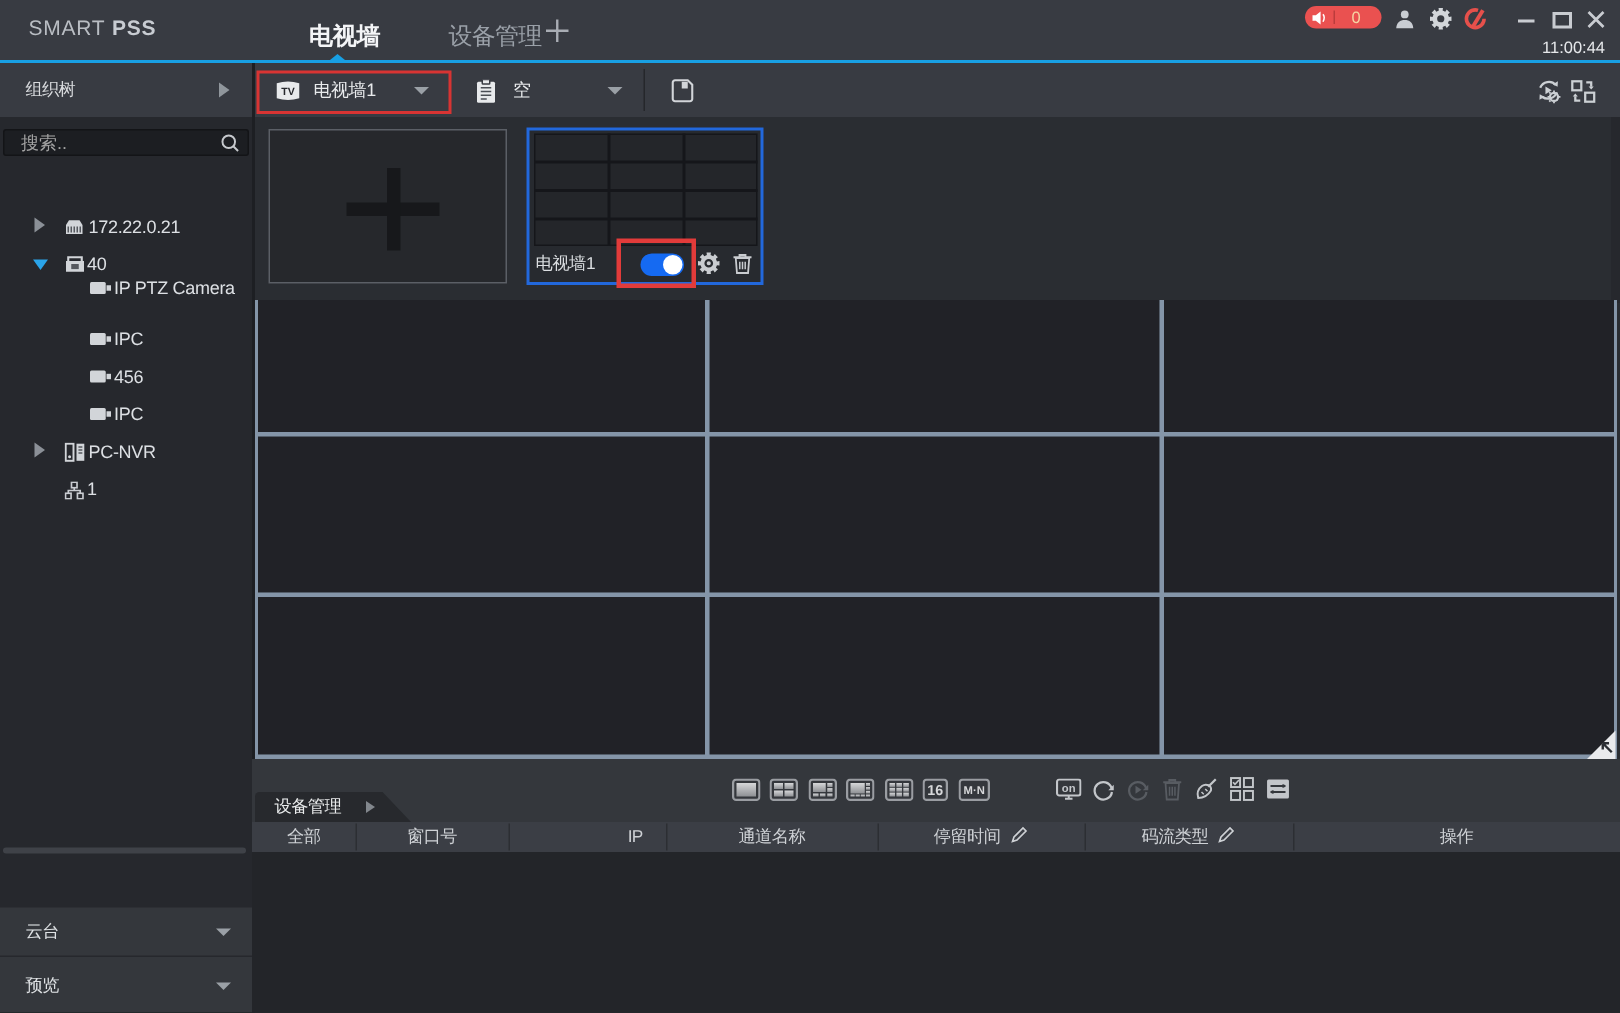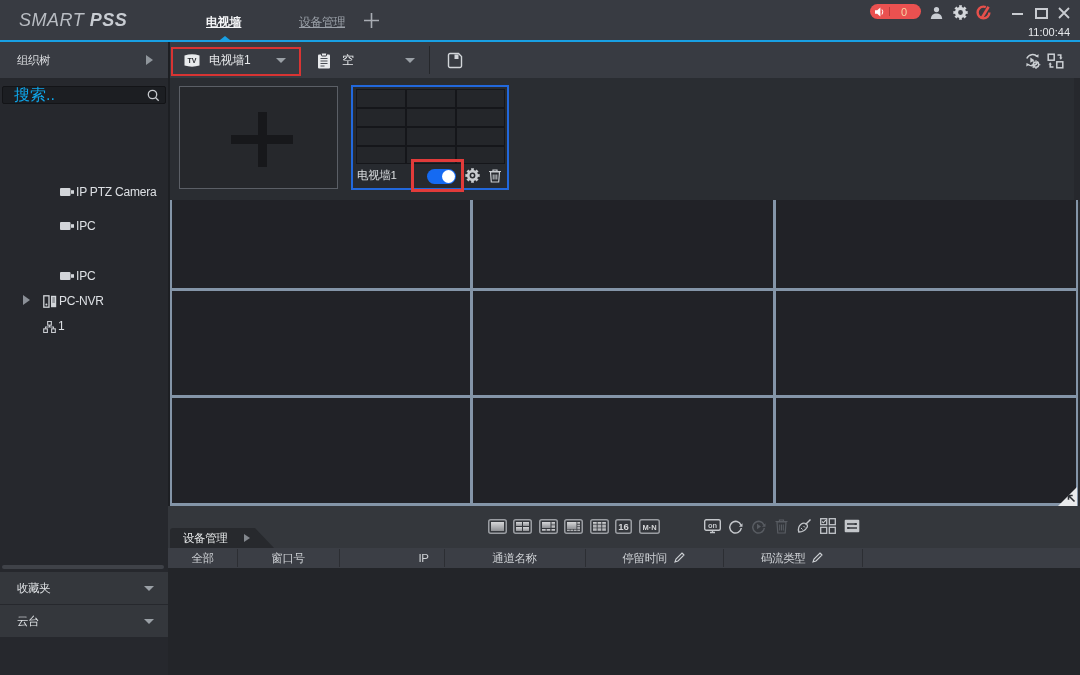--- a/index.html
+++ b/index.html
@@ -4,23 +4,23 @@
 <style>
   html,body{margin:0;padding:0;background:#232529;}
   #app{position:relative;width:1080px;height:675px;overflow:hidden;
        font-family:"Liberation Sans",sans-serif;background:#2a2d32;}
   .abs{position:absolute;}
   
   #titlebar{left:0;top:0;width:1080px;height:40px;background:#383b42;}
   #blueline{left:0;top:40px;width:1080px;height:2px;background:#18a0e4;}
   #notch{left:220px;top:36px;width:0;height:0;border-left:5px solid transparent;
          border-right:5px solid transparent;border-bottom:4px solid #18a0e4;}
-  #logo{left:19px;top:10px;font-size:18px;letter-spacing:.5px;color:#b9bdc3;font-style:italic;}
+  #logo{left:19px;top:10px;font-size:14px;letter-spacing:.5px;color:#b9bdc3;}
   #logo b{color:#c8ccd2;}
-  .tab{top:14px;font-size:12px;text-decoration:underline;}
+  .tab{top:14px;font-size:16px;}
   
   #toolbar{left:0;top:42px;width:1080px;height:36px;background:#383b42;}
   
   #lp{left:0;top:78px;width:168px;height:597px;background:#26282d;}
   #lpsep{left:168px;top:42px;width:2px;height:633px;background:#1d1f23;}
   .treerow{position:absolute;left:0;width:168px;height:25px;color:#dde0e4;
            font-size:12px;line-height:25px;letter-spacing:-0.2px;white-space:nowrap;}
   .tdown{position:absolute;top:9px;width:0;height:0;border-left:5px solid transparent;
          border-right:5px solid transparent;border-top:7px solid #2aa4e9;}
   .tright{position:absolute;top:6px;width:0;height:0;border-top:5px solid transparent;
@@ -136,39 +136,63 @@
       <path d="M10.5 1.9h3.3v3" stroke="#ccd0d4" stroke-width="1.5" fill="none"></path>
       <path d="M13.8 6.7l-1.7-2.1h3.4z" fill="#ccd0d4"></path>
       <path d="M6.5 14.1H3.2v-3" stroke="#ccd0d4" stroke-width="1.5" fill="none"></path>
       <path d="M3.2 9.3l1.7 2.1H1.5z" fill="#ccd0d4"></path>
     </svg>
   </div>
 
   <div class="abs" id="lp">
 
     <div class="abs" style="left:2px;top:8px;width:162px;height:16px;background:#1c1e22;border:1px solid #131417;border-radius:2px;"></div>
-    <div class="abs" style="left:14px;top:8px;height:18px;line-height:18px;font-size:16px;color:#0ea5e9;">搜索..</div>
+    <div class="abs" style="left:14px;top:8px;height:18px;line-height:18px;font-size:12px;color:#a3a3a3;">搜索..</div>
     <svg class="abs" style="left:147px;top:11px;" width="13" height="13" viewBox="0 0 13 13">
       <circle cx="5.5" cy="5.5" r="4.2" stroke="#c6c9cd" stroke-width="1.3" fill="none"></circle>
       <path d="M8.7 8.7l3 3" stroke="#c6c9cd" stroke-width="1.3"></path>
     </svg>
 
+    <div class="treerow" style="top:61px;">
+      <i class="tright" style="left:23px;"></i>
+      <svg class="abs" style="left:42px;top:7px;" width="15" height="11" viewBox="0 0 15 11">
+        <path d="M2 4L4 .8h7L13 4v6H2z" fill="#d2d5d9"></path>
+        <path d="M3.5 5v4M5.5 5v4M7.5 5v4M9.5 5v4M11.5 5v4" stroke="#55585e" stroke-width="1"></path>
+      </svg>
+      <span style="position:absolute;left:59px;">172.22.0.21</span>
+    </div>
+    <div class="treerow" style="top:86px;">
+      <i class="tdown" style="left:22px;"></i>
+      <svg class="abs" style="left:43px;top:6px;" width="14" height="12" viewBox="0 0 14 12">
+        <path d="M1 4h12v7.2H1z" fill="#d2d5d9"></path>
+        <path d="M2.5 4V1.5h9V4" fill="none" stroke="#d2d5d9" stroke-width="1.4"></path>
+        <rect x="4.5" y="6" width="5" height="3.4" fill="#55585e"></rect>
+      </svg>
+      <span style="position:absolute;left:58px;">40</span>
+    </div>
     <div class="treerow" style="top:102px;">
         <svg class="abs" style="left:60px;top:7px;" width="14" height="10" viewBox="0 0 14 10">
           <rect width="10.5" height="8" y="1" rx="1" fill="#d2d5d9"></rect>
           <path d="M11 3.2h3v3.6h-3z" fill="#d2d5d9"></path>
         </svg>
         <span style="position:absolute;left:76px;">IP PTZ Camera</span>
       </div>
     <div class="treerow" style="top:136px;">
         <svg class="abs" style="left:60px;top:7px;" width="14" height="10" viewBox="0 0 14 10">
           <rect width="10.5" height="8" y="1" rx="1" fill="#d2d5d9"></rect>
           <path d="M11 3.2h3v3.6h-3z" fill="#d2d5d9"></path>
         </svg>
         <span style="position:absolute;left:76px;">IPC</span>
+      </div>
+    <div class="treerow" style="top:161px;">
+        <svg class="abs" style="left:60px;top:7px;" width="14" height="10" viewBox="0 0 14 10">
+          <rect width="10.5" height="8" y="1" rx="1" fill="#d2d5d9"></rect>
+          <path d="M11 3.2h3v3.6h-3z" fill="#d2d5d9"></path>
+        </svg>
+        <span style="position:absolute;left:76px;">456</span>
       </div>
     <div class="treerow" style="top:186px;">
         <svg class="abs" style="left:60px;top:7px;" width="14" height="10" viewBox="0 0 14 10">
           <rect width="10.5" height="8" y="1" rx="1" fill="#d2d5d9"></rect>
           <path d="M11 3.2h3v3.6h-3z" fill="#d2d5d9"></path>
         </svg>
         <span style="position:absolute;left:76px;">IPC</span>
       </div>
     <div class="treerow" style="top:211px;text-align:right;">
       <i class="tright" style="left:23px;"></i>
@@ -185,26 +209,26 @@
         <rect x="5" y="0.5" width="4" height="4" fill="none" stroke="#c9ccd1" stroke-width="1.2"></rect>
         <rect x="0.7" y="8.5" width="4" height="4" fill="none" stroke="#c9ccd1" stroke-width="1.2"></rect>
         <rect x="9.3" y="8.5" width="4" height="4" fill="none" stroke="#c9ccd1" stroke-width="1.2"></rect>
         <path d="M7 4.5v2M2.7 8.5V6.5h8.6v2" stroke="#c9ccd1" stroke-width="1.2" fill="none"></path>
       </svg>
       <span style="position:absolute;left:58px;">1</span>
     </div>
 
     <div class="abs" style="left:2px;top:487px;width:162px;height:4px;background:#3f4248;border-radius:2px;"></div>
 
-    <div class="acc" style="top:494px;height:32px;">
-        <span>收藏夹</span>
-        <i class="accarr"></i>
-      </div>
     <div class="acc" style="top:527px;height:32px;">
         <span>云台</span>
+        <i class="accarr"></i>
+      </div>
+    <div class="acc" style="top:560px;height:37px;">
+        <span>预览</span>
         <i class="accarr"></i>
       </div>
   </div>
   <div class="abs" id="lpsep"></div>
 
   <div class="abs" id="cardplus">
     <div class="abs" style="left:51px;top:48px;width:62px;height:9px;background:#17181b;"></div>
     <div class="abs" style="left:78px;top:25px;width:9px;height:55px;background:#17181b;"></div>
   </div>
   <div class="abs" id="card2">
@@ -380,20 +404,21 @@
     <div class="th" style="left:171px;width:105px;margin-left:32px;">IP</div>
     <div class="th" style="left:276px;width:141px;">通道名称</div>
     <div class="th" style="left:417px;width:138px;">停留时间&nbsp;
       <svg style="display:inline;vertical-align:-2px;" width="13" height="13" viewBox="0 0 13 13">
           <path d="M2 11l1-3 6-6 2 2-6 6zM9.5 2.5l1.5 1.5" stroke="#ced1d5" stroke-width="1.1" fill="none"></path>
         </svg></div>
     <div class="th" style="left:555px;width:139px;">码流类型&nbsp;
       <svg style="display:inline;vertical-align:-2px;" width="13" height="13" viewBox="0 0 13 13">
           <path d="M2 11l1-3 6-6 2 2-6 6zM9.5 2.5l1.5 1.5" stroke="#ced1d5" stroke-width="1.1" fill="none"></path>
         </svg></div>
+    <div class="th" style="left:694px;width:218px;">操作</div>
     <div class="thsep" style="left:69px;"></div>
     <div class="thsep" style="left:171px;"></div>
     <div class="thsep" style="left:276px;"></div>
     <div class="thsep" style="left:417px;"></div>
     <div class="thsep" style="left:555px;"></div>
     <div class="thsep" style="left:694px;"></div>
   </div>
   <div class="abs" id="tbody"></div>
 </div>
 

